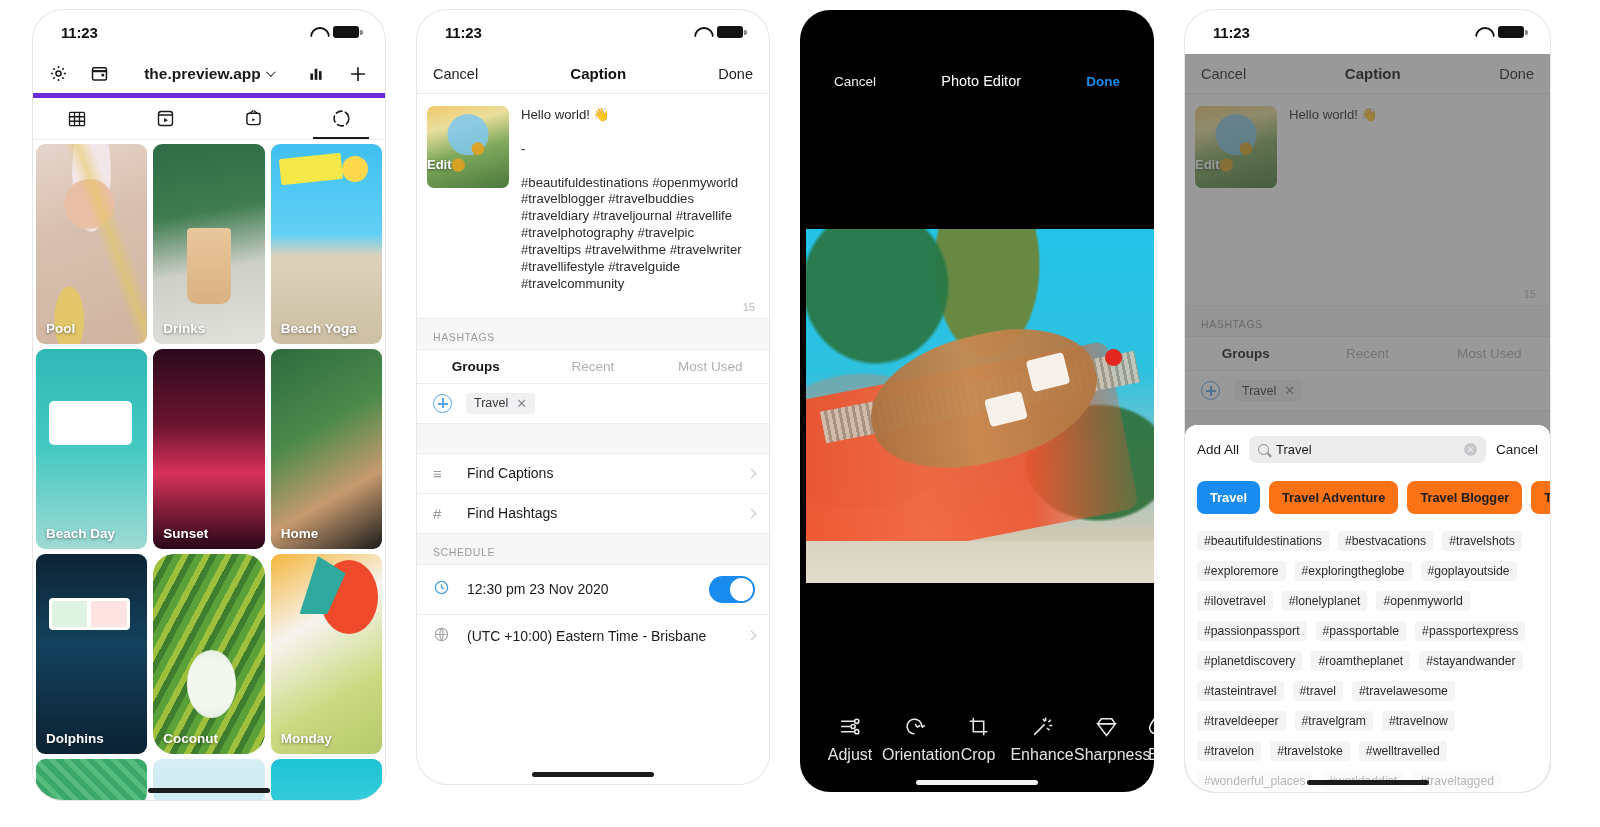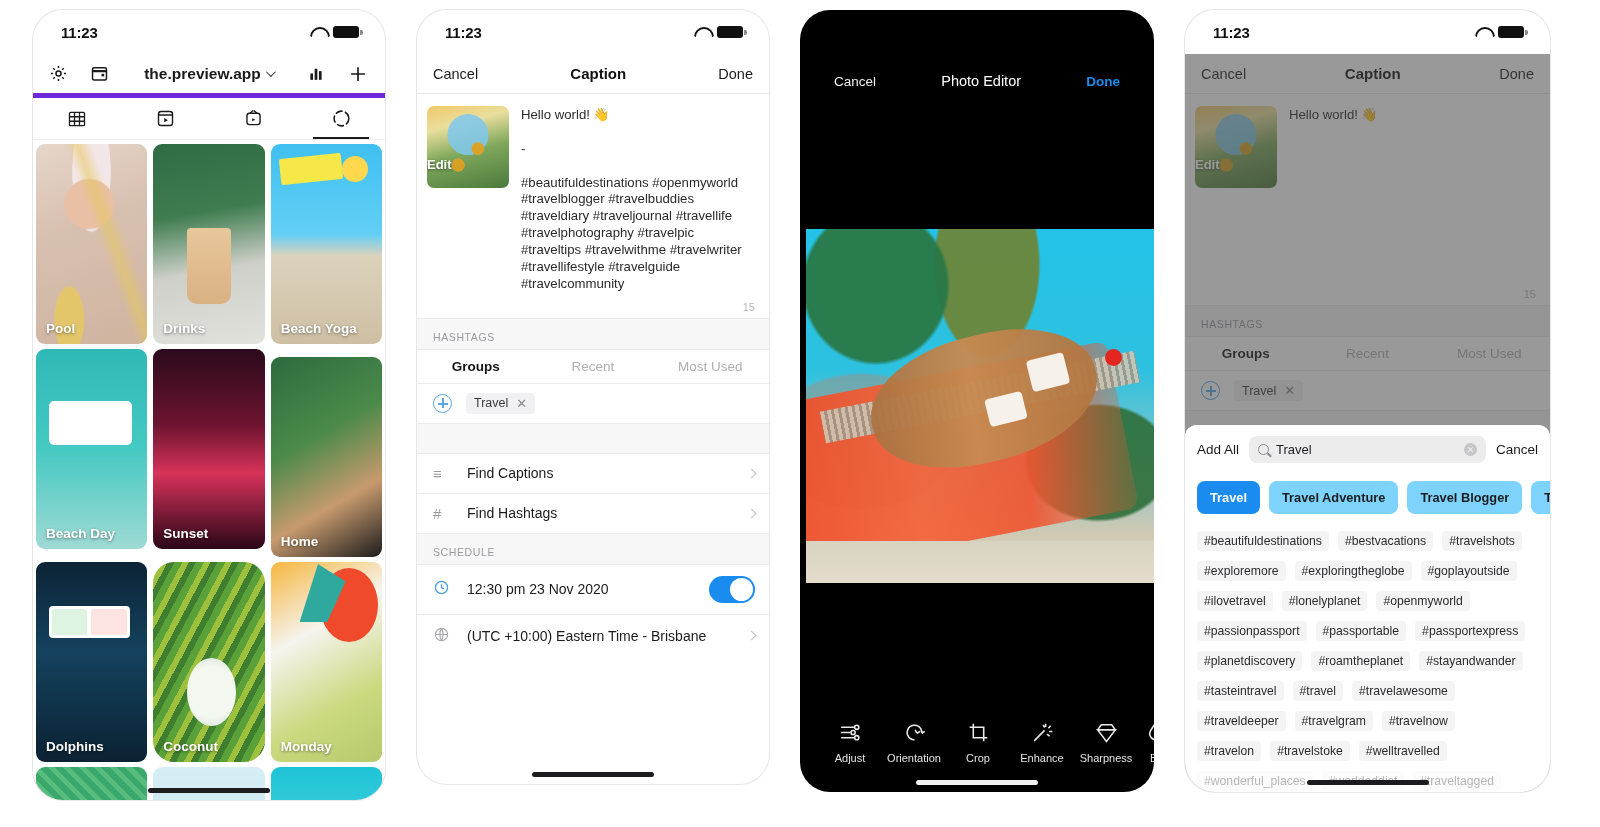--- a/index.html
+++ b/index.html
@@ -104,21 +104,21 @@
   .ph-drinks { background: linear-gradient(170deg,#2f6b45 0%,#3f7d50 35%,#cdcfc8 62%,#e2e2dc 100%); }
   .ph-drinks::after { content:""; position:absolute; left:30%; top:42%; width:40%; height:38%;
     border-radius:4px 4px 10px 10px; background:linear-gradient(180deg,#e8c79a,#d9b183); }
   .ph-yoga { background: linear-gradient(180deg,#3fc0f0 0%,#62cff5 45%,#dcd2bc 56%,#cdbfa3 100%); }
   .ph-yoga .sun { position:absolute; right:14px; top:12px; width:26px; height:26px; border-radius:50%; background:#ffd84d; }
   .ph-yoga .tag { position:absolute; left:9px; top:12px; width:62px; height:26px; background:#f7e84a;
     transform:rotate(-6deg); border-radius:2px; }
   .ph-beachday { background: linear-gradient(180deg,#2fb9b6 0%,#45c9c2 50%,#9fdad4 100%); }
   .ph-beachday .card { position:absolute; left:12%; top:26%; width:74%; height:22%; background:#fff; border-radius:5px; }
   .ph-sunset { background: linear-gradient(180deg,#2b0a1c 0%,#6d1430 38%,#d8325a 62%,#2a0718 100%); }
-  .ph-home { background: linear-gradient(150deg,#2d6b3f 0%,#4b8a4a 40%,#c79a6e 70%,#1c1c1c 100%); margin-top: 8px; }
+  .ph-home { background: linear-gradient(150deg,#2d6b3f 0%,#4b8a4a 40%,#c79a6e 70%,#1c1c1c 100%); }
   .ph-dolphins { background: linear-gradient(180deg,#0c2436 0%,#14425e 45%,#0b2233 100%); }
   .ph-dolphins .poll { position:absolute; left:12%; top:22%; width:72%; height:16%; background:#fff; border-radius:4px;
     display:flex; gap:4px; padding:3px; }
   .ph-dolphins .poll i { flex:1; border-radius:2px; }
   .ph-coconut { background: repeating-linear-gradient(118deg,#5aa13a 0 7px,#9fc03c 7px 13px,#3f7d2f 13px 19px); border-radius: 21px; }
   .ph-coconut::after { content:""; position:absolute; left:30%; top:48%; width:44%; height:34%; border-radius:50%;
     background: radial-gradient(circle,#f2f7f0 60%, #d6e2d3 100%); }
   .ph-monday { background: linear-gradient(150deg,#f5b63d 0%,#f6f4ef 35%,#cbd97f 70%,#b6c96c 100%); }
   .ph-monday .ball { position:absolute; right:4px; top:6px; width:58px; height:74px; border-radius:50%; background:#ef4a2c; }
   .ph-monday .ball2 { position:absolute; left:26%; top:2px; width:46px; height:58px; background:#2fa89e;
@@ -245,21 +245,21 @@
     border-radius:50%; background:#e3261f; }
   .pe-canvas .sand { position:absolute; left:0; right:0; bottom:0; height:12%;
     background: linear-gradient(180deg,#d8d2c0,#e4ddcb); }
 
   .pe-toolbar {
     position:absolute; left:0; right:0; bottom: 28px;
     display:flex; align-items:flex-end; padding: 0 18px; gap: 0;
   }
   .pe-tool { flex: 0 0 auto; width: 64px; text-align:center; color:#e9e9e9; }
   .pe-tool .g { height: 30px; display:flex; align-items:center; justify-content:center; }
-  .pe-tool .l { font-size: 11px; margin-top: 5px; color:#e4e4e4; }
+  .pe-tool .l { font-size: 16px; margin-top: 5px; color:#e4e4e4; }
 
   
   .dim {
     position:absolute; left:0; right:0; top: 44px; bottom:0;
     background: rgba(70,70,70,.55); z-index: 5;
   }
   .sheet {
     position:absolute; left:0; right:0; top: 415px; bottom:0; z-index: 7;
     background:#fff; border-radius: 12px 12px 0 0; overflow:hidden;
   }
@@ -276,21 +276,21 @@
   .srch .clr { width:13px; height:13px; border-radius:50%; background:#c6c6ca; position:relative; }
   .srch .clr::before, .srch .clr::after {
     content:""; position:absolute; left:3px; right:3px; top:6px; height:1.4px; background:#ececed; }
   .srch .clr::before { transform:rotate(45deg); }
   .srch .clr::after  { transform:rotate(-45deg); }
   .cancel-lnk { font-size:13.5px; color:#1b1b1b; flex:0 0 auto; }
 
   .gchips { display:flex; gap:9px; padding: 8px 12px 10px; }
   .gchip {
     border-radius:8px; padding: 9px 13px; font-size:12.8px; font-weight:bold;
-    background:#7dd3fc; color:#1d1d1f; white-space:nowrap;
+    background:#f97316; color:#1d1d1f; white-space:nowrap;
   }
   .gchip.sel { background:#1a8cf0; color:#fff; }
 
   .tagwrap { padding: 2px 12px 0; }
   .tagrow { display:flex; gap:9px; padding: 5px 0; white-space:nowrap; }
   .tag {
     background:#f4f4f5; border-radius:4px; padding: 3px 7px;
     font-size: 12.2px; color:#2b2b2d;
   }
   .tagrow.faded { opacity:.35; }

